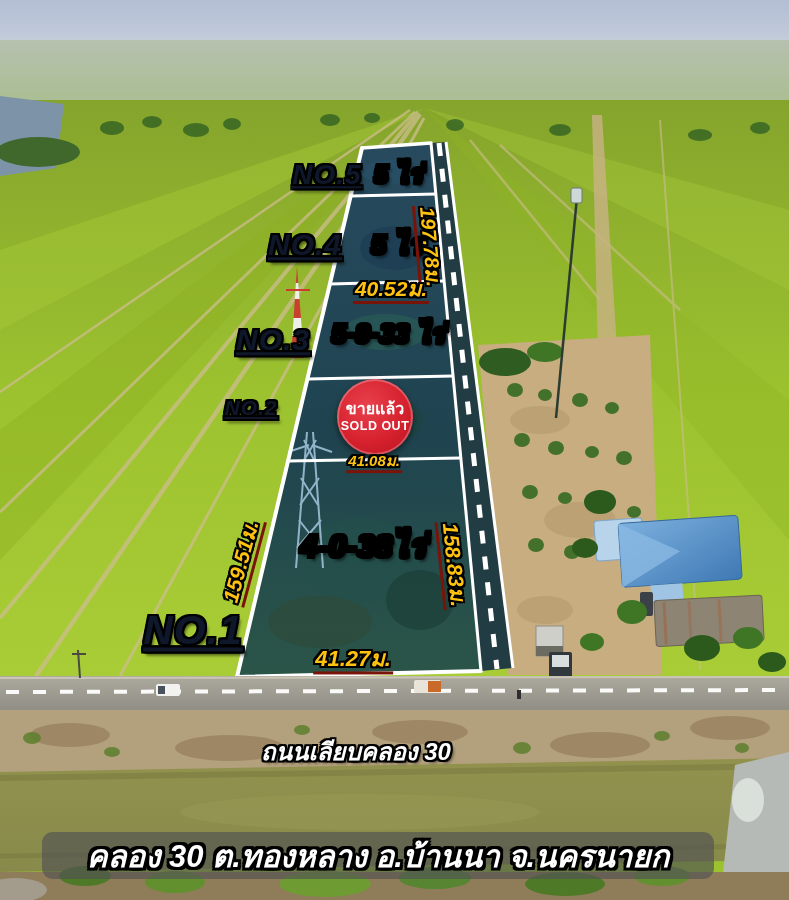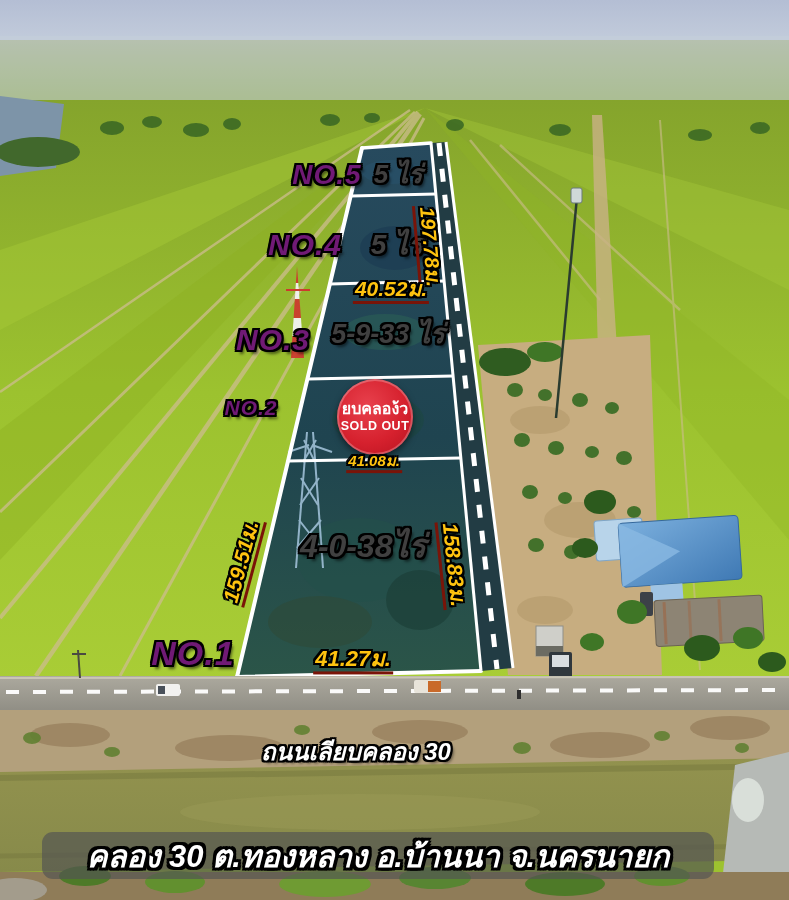--- a/index.html
+++ b/index.html
@@ -4,26 +4,27 @@
 <style>
   html,body{margin:0;padding:0;background:#222;}
   #stage{
     position:relative;width:789px;height:900px;overflow:hidden;
     font-family:"Liberation Sans", sans-serif;background:#9dc22f;
   }
   #scene{position:absolute;left:0;top:0;}
   .ov{position:absolute;white-space:nowrap;font-style:italic;font-weight:bold;line-height:1.05;}
   .ctr{transform:translate(-50%,-50%);}
   .no-label{
-    color:#701a75;letter-spacing:1px;
+    color:#0f172a;letter-spacing:1px;
     text-shadow:-2px -2px 0 #000,2px -2px 0 #000,-2px 2px 0 #000,2px 2px 0 #000,
       -2px 0 0 #000,2px 0 0 #000,0 -2px 0 #000,0 2px 0 #000,3px 4px 3px rgba(0,0,0,.55);
+    text-decoration:underline;
   }
   .size-label{
-    color:#404040;
+    color:#000000;
     text-shadow:-2px -2px 0 #000,2px -2px 0 #000,-2px 2px 0 #000,2px 2px 0 #000,
       -2px 0 0 #000,2px 0 0 #000,0 -2px 0 #000,0 2px 0 #000,3px 4px 3px rgba(0,0,0,.55);
     font-style:italic;
   }
   .measure{
     color:#ffc30f;
     text-shadow:-2px -2px 0 #000,2px -2px 0 #000,-2px 2px 0 #000,2px 2px 0 #000,
       -2px 0 0 #000,2px 0 0 #000,0 -2px 0 #000,0 2px 0 #000;
     border-bottom:3px solid #7a1408;padding:0 2px 1px 2px;
   }
@@ -328,33 +329,33 @@
   <div class="ov measure" style="left:428px;top:247px;font-size:20px;transform:translate(-50%,-50%) rotate(85deg);">197.78ม.</div>
 
   <div class="ov ctr measure" style="left:391px;top:291px;font-size:21px;">40.52ม.</div>
 
   <div class="ov ctr no-label" style="left:273px;top:340px;font-size:30px;">NO.3</div>
   <div class="ov ctr size-label" style="left:388px;top:334px;font-size:27px;">5-9-33 ไร่</div>
 
   <div class="ov ctr no-label" style="left:251px;top:408px;font-size:21px;">NO.2</div>
 
   <div class="sold-badge">
-    <div class="th">ยบคลอง้ว</div>
+    <div class="th">ขายแล้ว</div>
     <div class="en">SOLD OUT</div>
   </div>
 
   <div class="ov ctr measure" style="left:374px;top:463px;font-size:15px;">41.08ม.</div>
 
   <div class="ov ctr size-label" style="left:363px;top:547px;font-size:32px;">4-0-38ไร่</div>
 
   <div class="ov measure" style="left:243px;top:562px;font-size:21px;transform:translate(-50%,-50%) rotate(-75deg);">159.51ม.</div>
 
   <div class="ov measure" style="left:452px;top:565px;font-size:21px;transform:translate(-50%,-50%) rotate(84deg);">158.83ม.</div>
 
-  <div class="ov ctr no-label" style="left:193px;top:631px;font-size:34px;margin-top:23px;">NO.1</div>
+  <div class="ov ctr no-label" style="left:193px;top:631px;font-size:41px;">NO.1</div>
 
   <div class="ov ctr measure" style="left:353px;top:661px;font-size:22px;">41.27ม.</div>
 
   <div class="ov ctr road-label" style="left:356px;top:739px;margin-top:13px;">ถนนเลียบคลอง 30</div>
 
   <div class="banner-bar">
     <div class="banner-text">คลอง 30 ต.ทองหลาง อ.บ้านนา จ.นครนายก</div>
   </div>
 
 </div>

